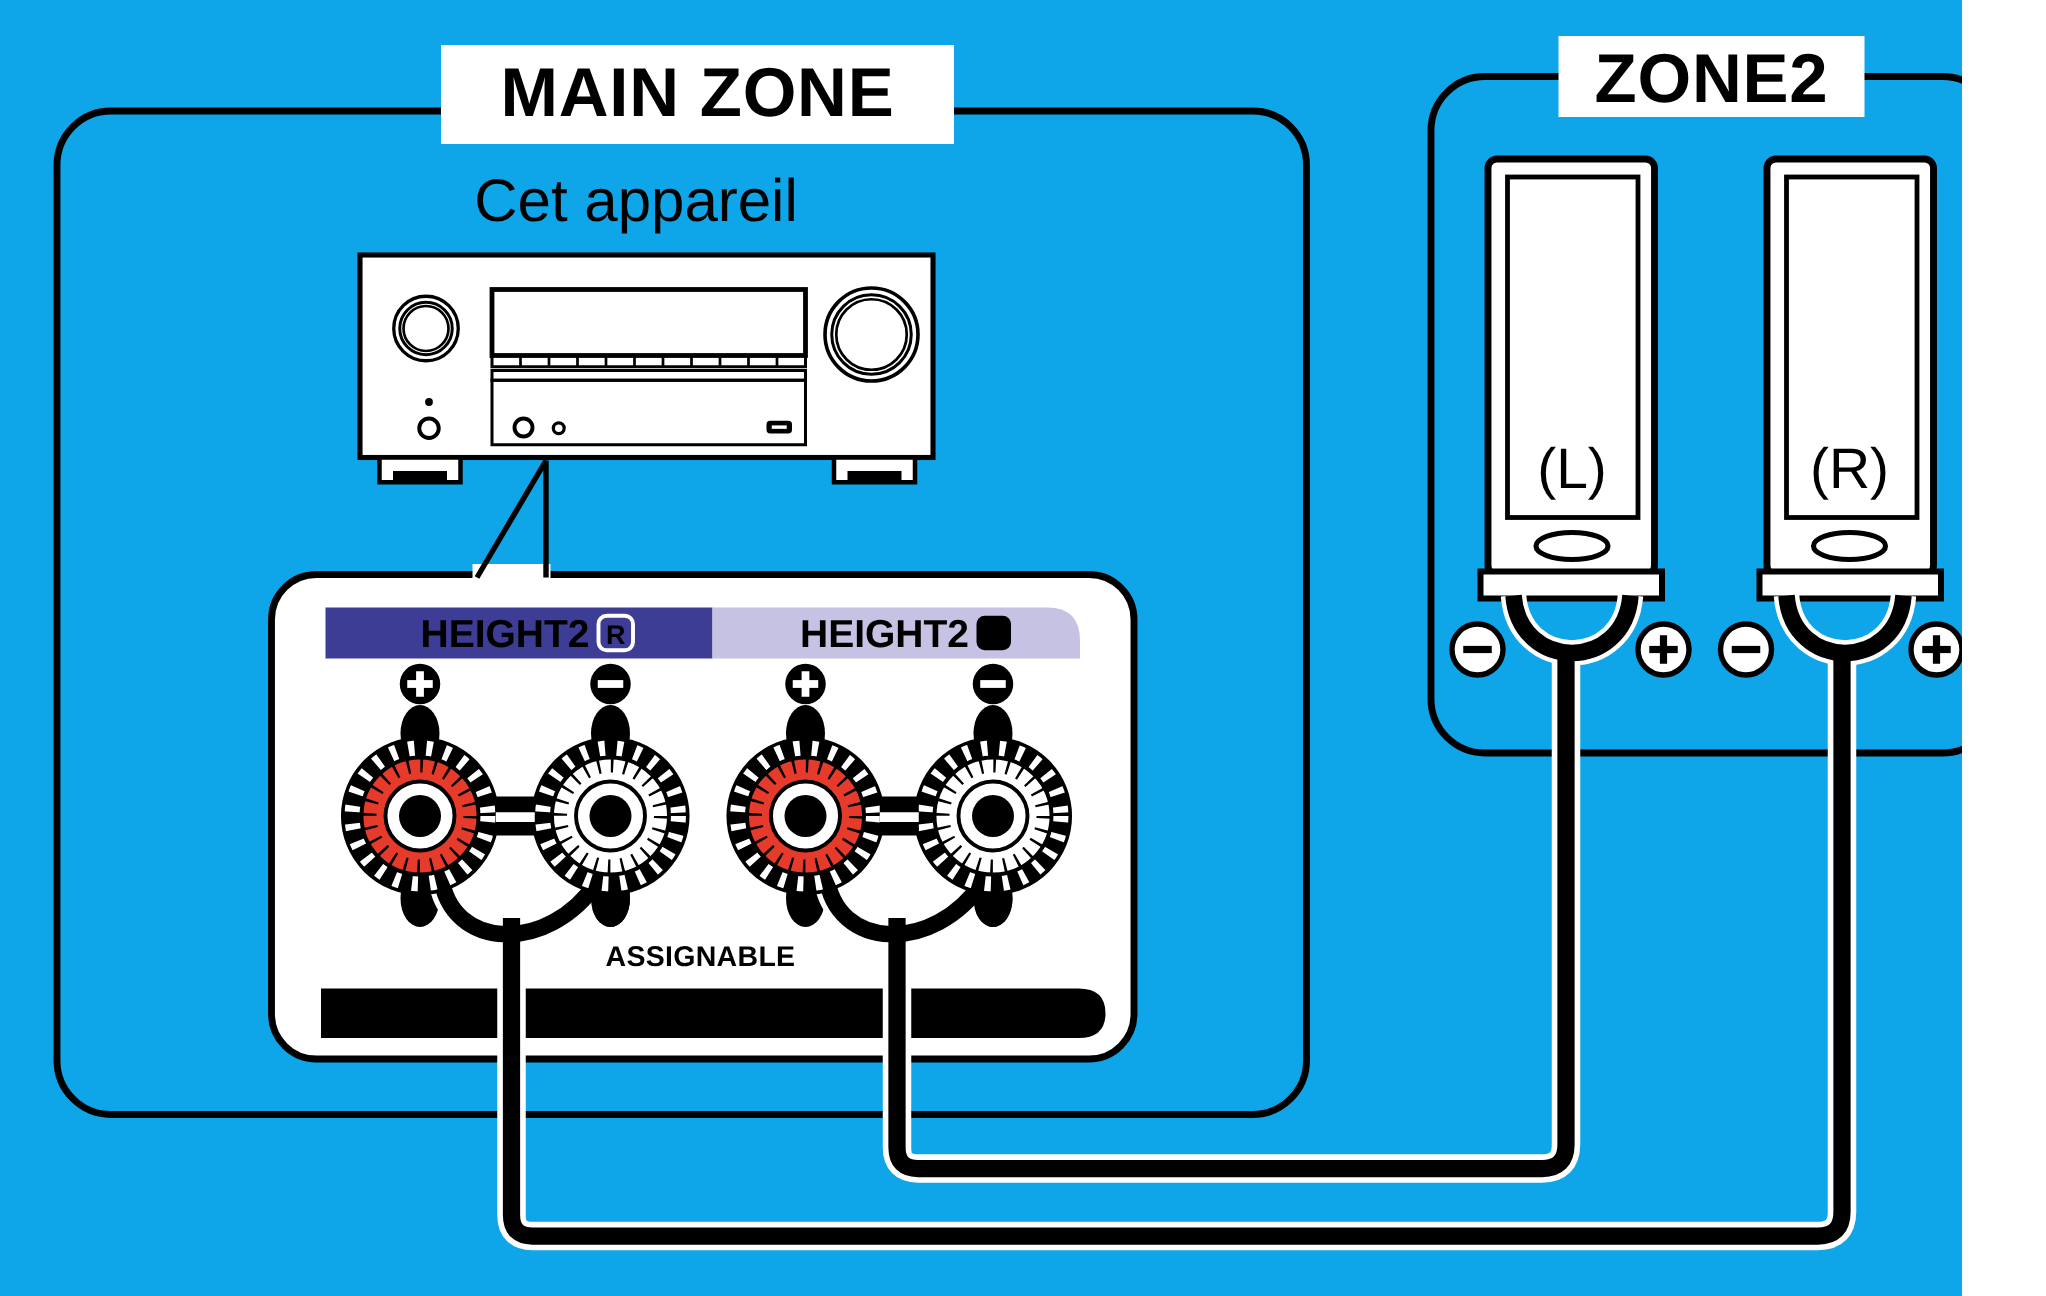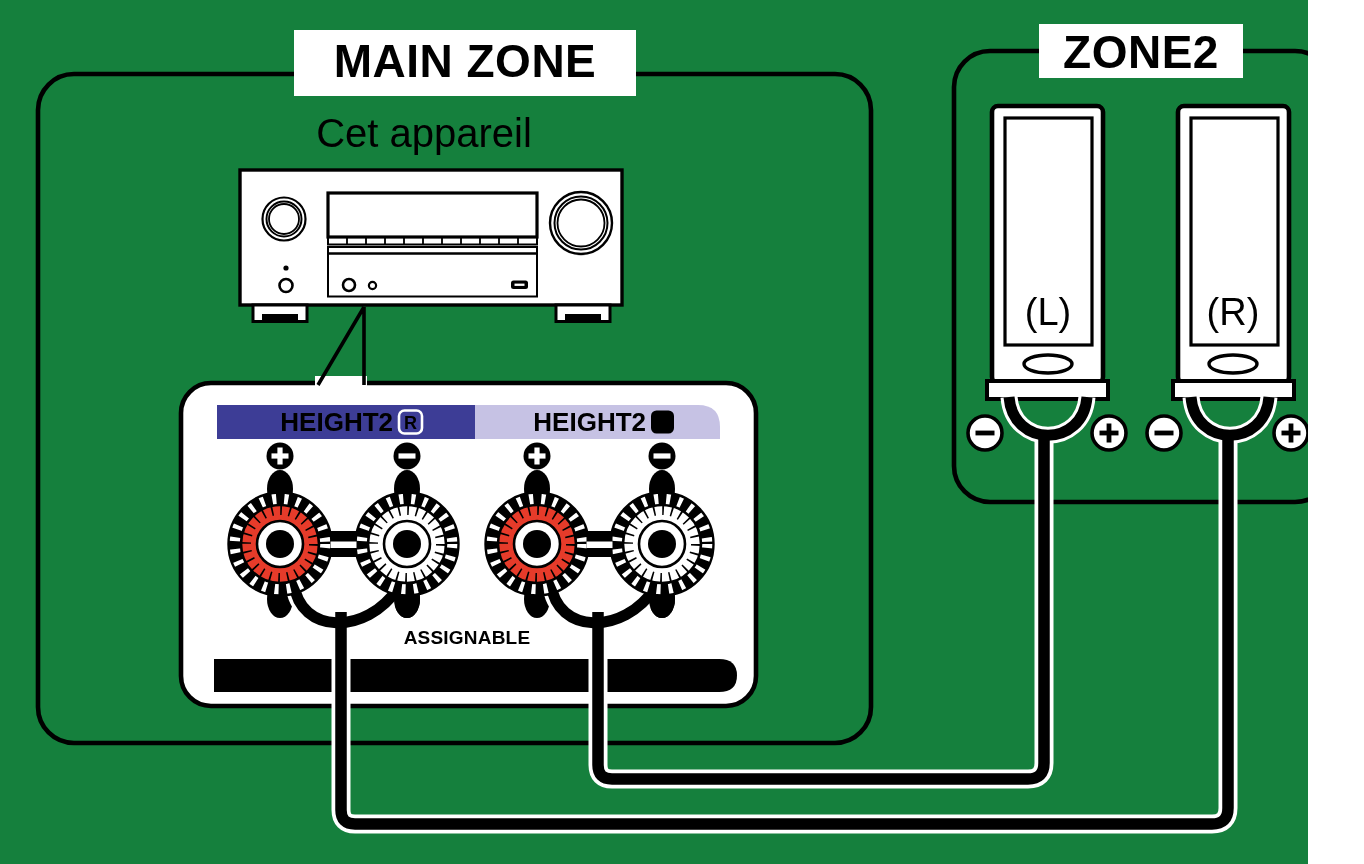--- a/index.html
+++ b/index.html
@@ -5,21 +5,21 @@
   html, body {
     margin: 0;
     padding: 0;
     background: #ffffff;
     font-family: "Liberation Sans", "DejaVu Sans", sans-serif;
   }
   .stage {
     position: relative;
     width: 1308px;
     height: 864px;
-    background: #15803d;
+    background: #0ea5e9;
     overflow: hidden;
   }
   svg { display: block; }
   text {
     font-family: "Liberation Sans", "DejaVu Sans", sans-serif;
     fill: #000000;
   }
   .zone-title   { font-size: 46px; font-weight: bold; letter-spacing: 0.5px; }
   .device-label { font-size: 40px; }
   .band-label   { font-size: 26px; font-weight: bold; }

